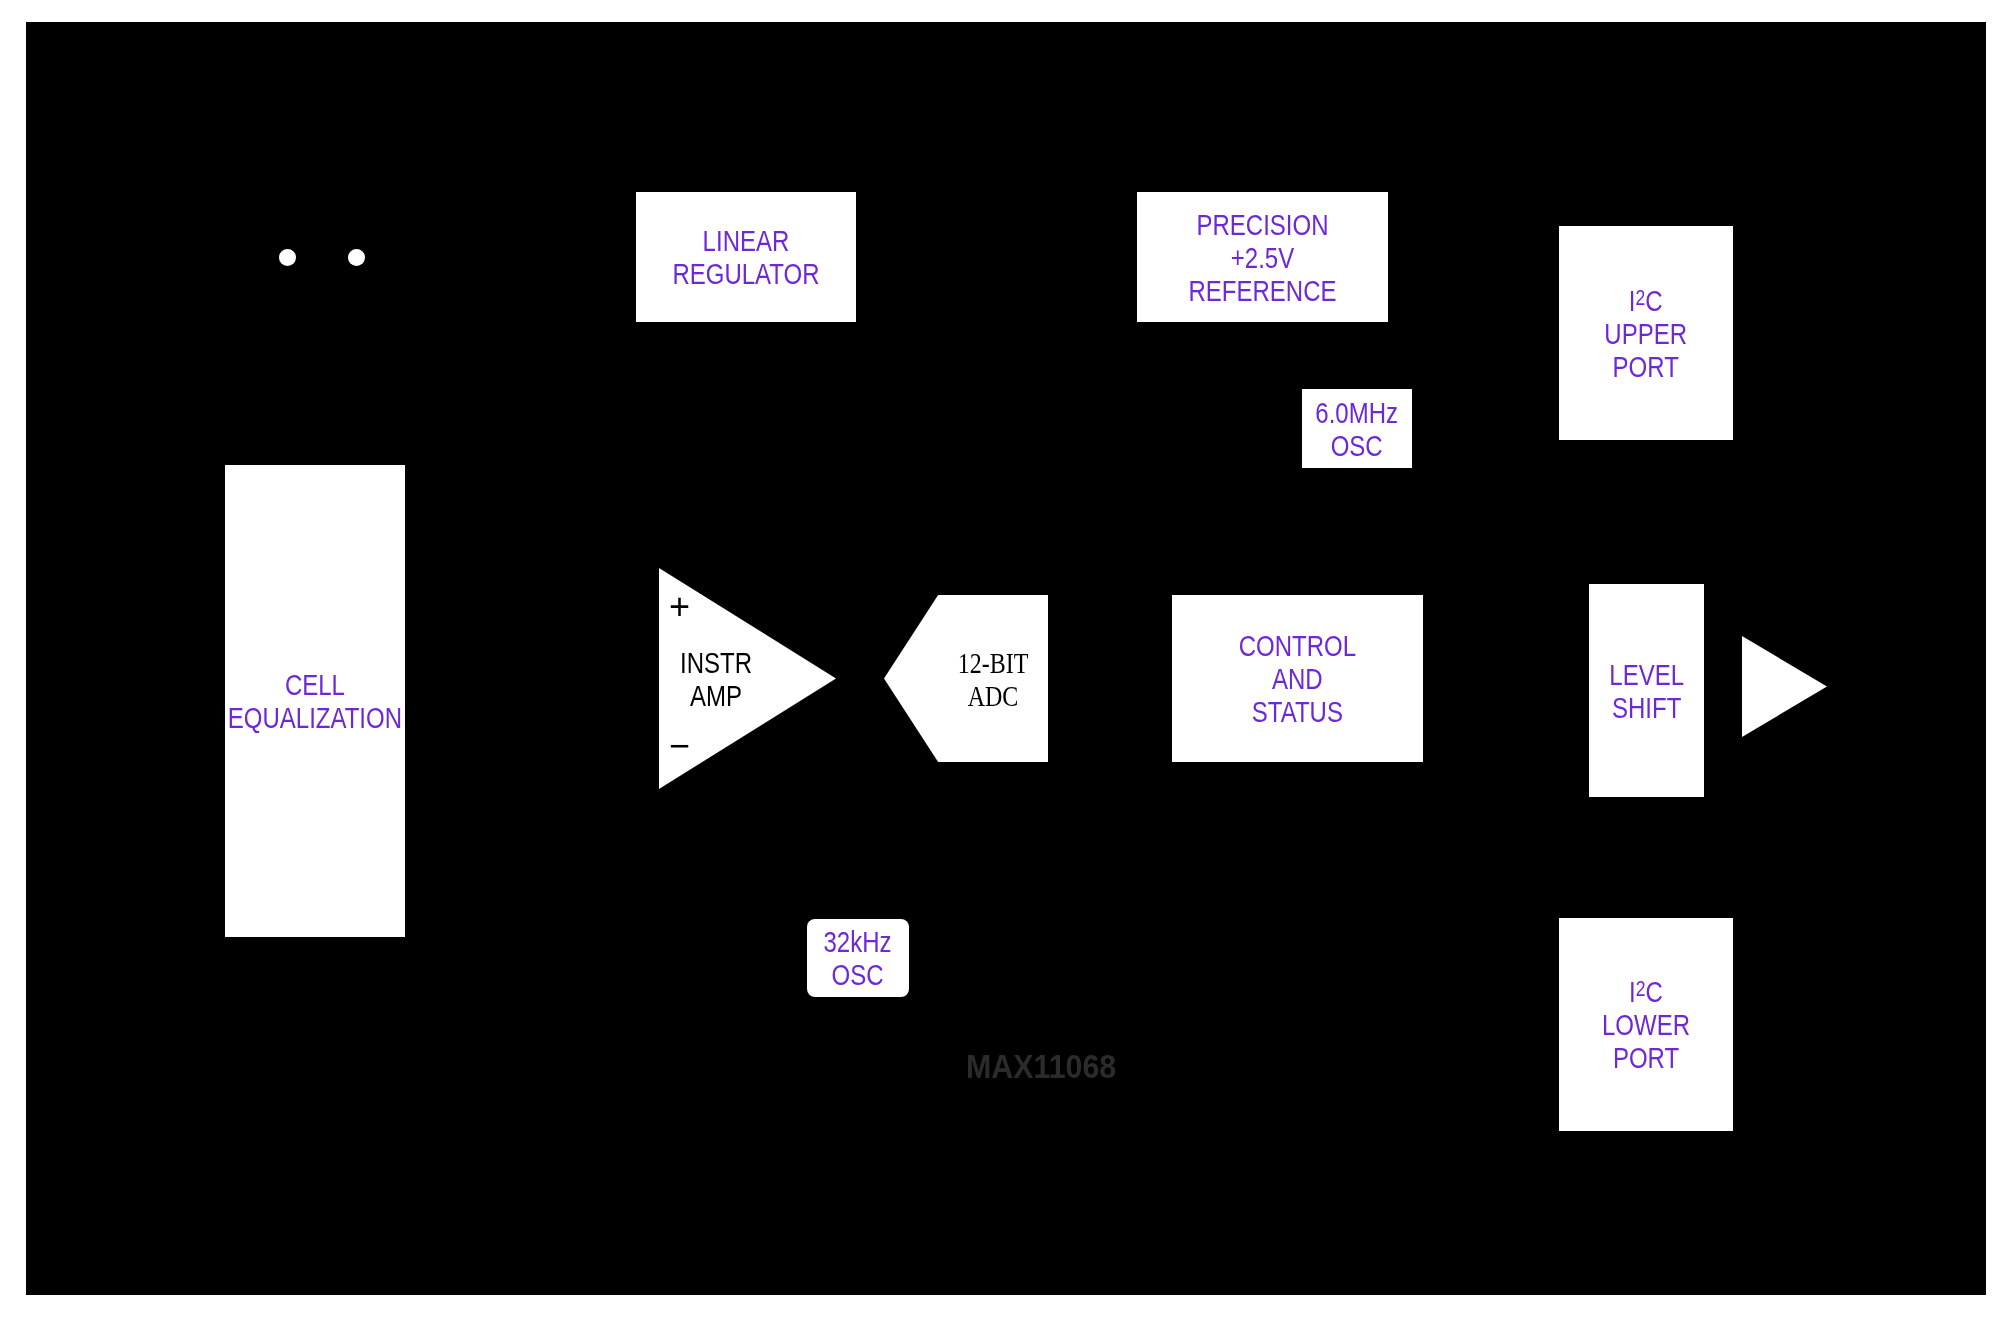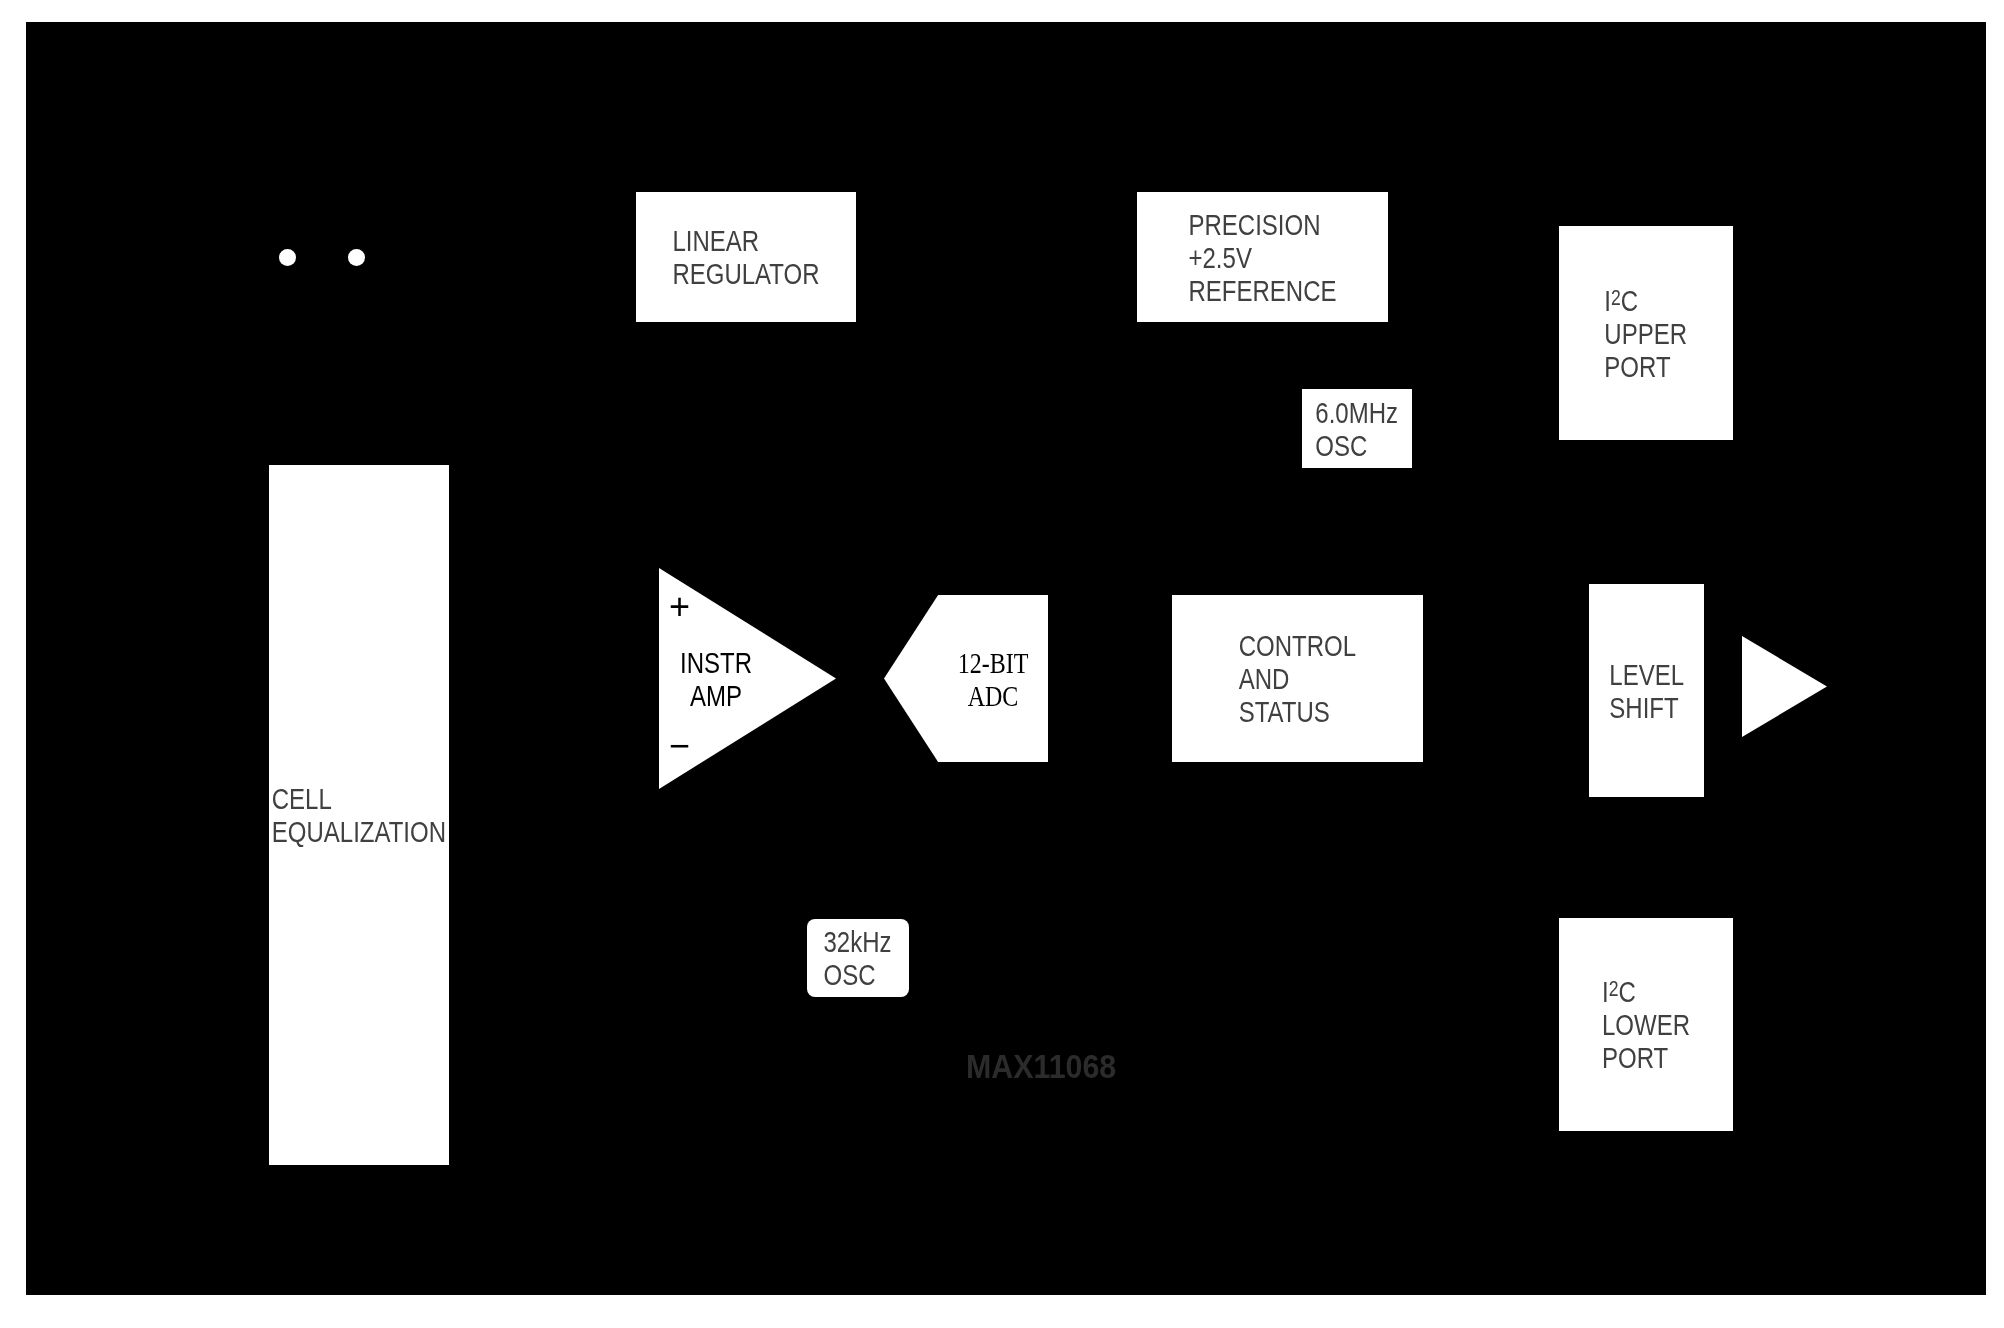--- a/index.html
+++ b/index.html
@@ -22,24 +22,25 @@
     position: absolute;
     left: 26px;
     top: 22px;
     width: 1960px;
     height: 1273px;
     background: #000000;
   }
   .block {
     position: absolute;
     background: #ffffff;
-    color: #404040;
+    color: #6d28d9;
     display: flex;
     align-items: center;
     justify-content: center;
+    text-align: center;
   }
   .label {
     font-size: 30px;
     line-height: 33px;
     white-space: nowrap;
     transform: scaleX(0.8);
     transform-origin: center center;
   }
   .sup {
     font-size: 22px;
@@ -110,21 +111,21 @@
     top: 614px;
     width: 85px;
     height: 101px;
     clip-path: polygon(0 0, 100% 50%, 0 100%);
   }
   
   #linear-regulator    { left: 610px;  top: 170px; width: 220px; height: 130px; }
   #precision-reference { left: 1111px; top: 170px; width: 251px; height: 130px; }
   #osc-6mhz            { left: 1276px; top: 367px; width: 110px; height: 79px;  }
   #i2c-upper-port      { left: 1533px; top: 204px; width: 174px; height: 214px; }
-  #cell-equalization   { left: 199px;  top: 443px; width: 180px; height: 700px; margin-left: 44px; }
+  #cell-equalization   { left: 199px;  top: 443px; width: 180px; height: 472px; }
   #control-status      { left: 1146px; top: 573px; width: 251px; height: 167px; }
   #level-shift         { left: 1563px; top: 550px; width: 115px; height: 213px; margin-top: 12px; }
   #osc-32khz           { left: 781px;  top: 897px; width: 102px; height: 78px; border-radius: 8px;  }
   #i2c-lower-port      { left: 1533px; top: 896px; width: 174px; height: 213px; }
   #part-number {
     position: absolute;
     left: 940px;
     top: 1026px;
     font-size: 33px;
     font-weight: bold;

